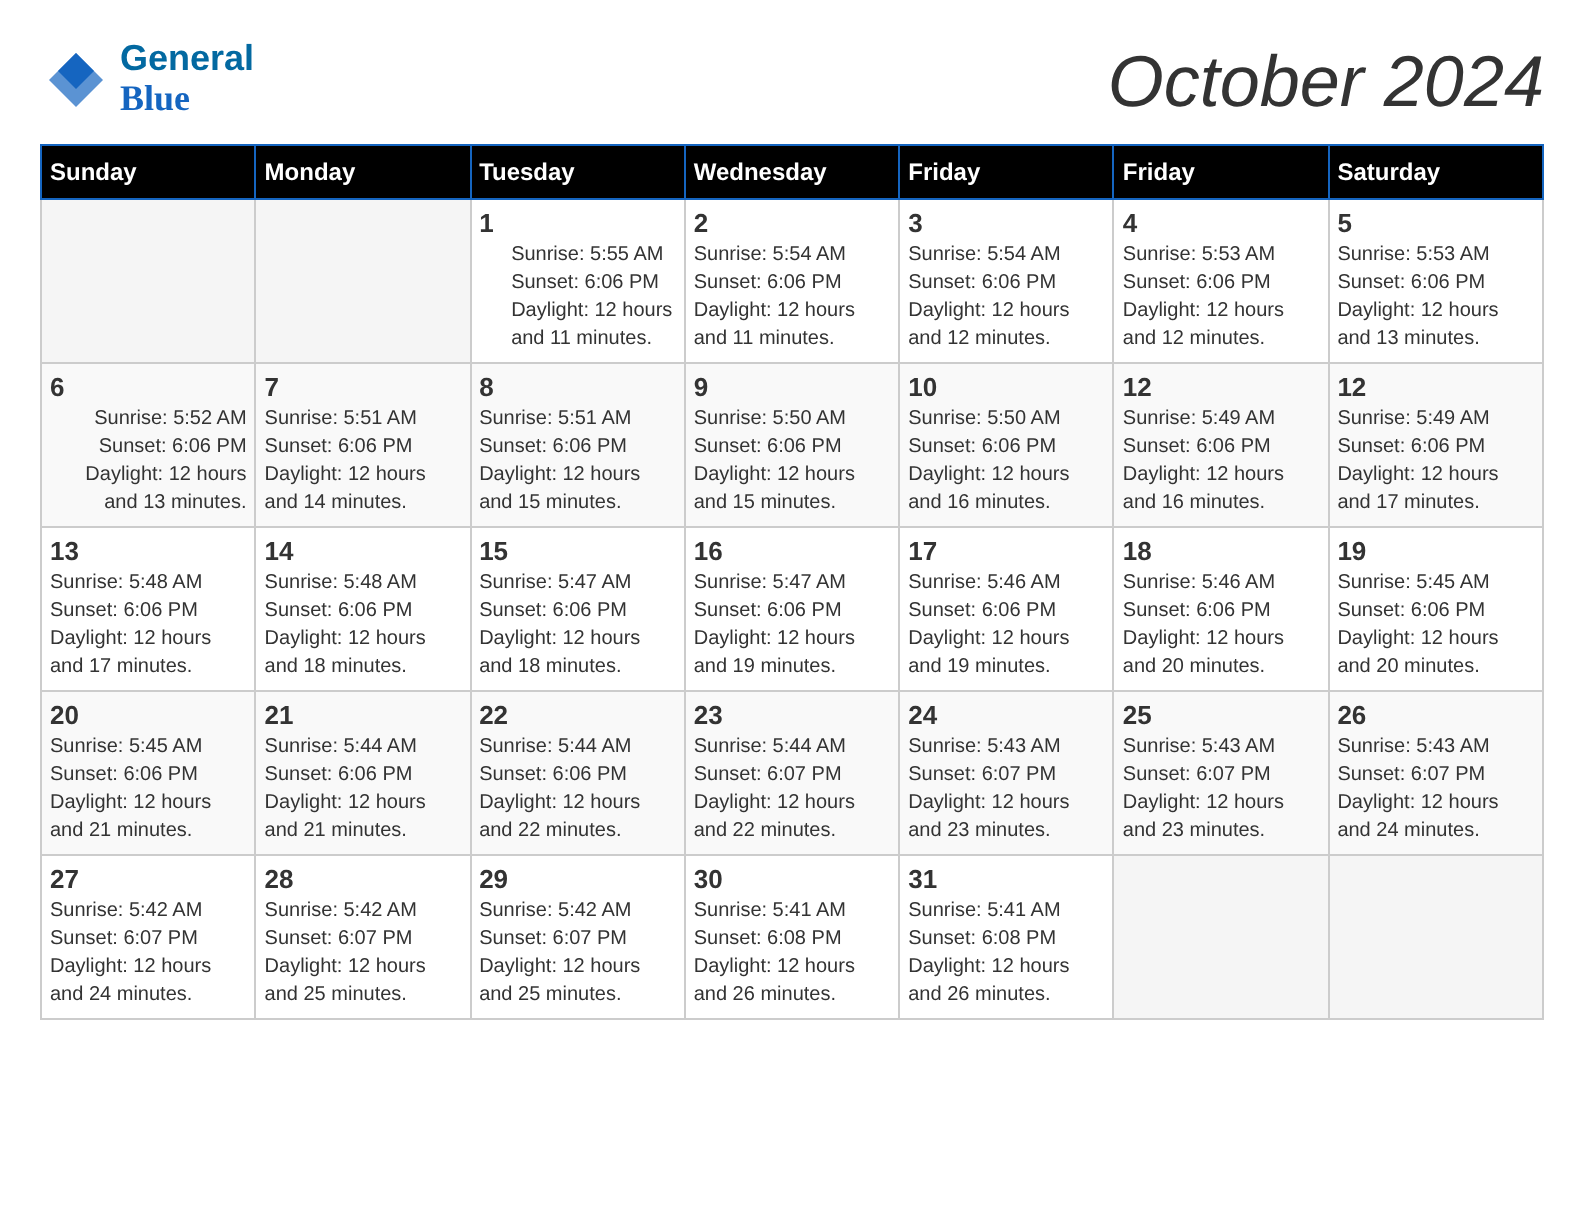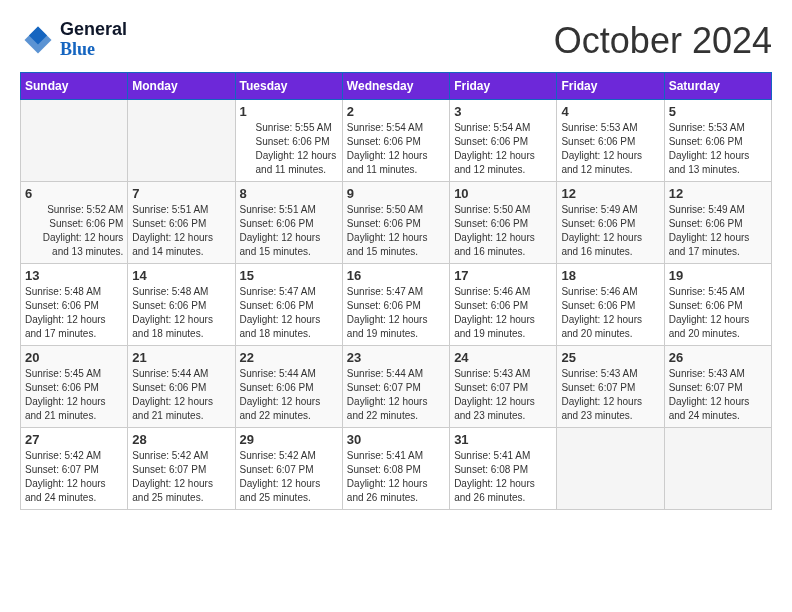--- a/index.html
+++ b/index.html
@@ -19,45 +19,46 @@
     .logo {
       display: flex;
       align-items: center;
       gap: 4px;
     }
     .logo-text {
       font-size: 18px;
       font-weight: bold;
       line-height: 1.1;
     }
-    .logo-general { color: #0f172a; }
+    .logo-general { color: #0369a1; }
     .logo-blue { color: #1565C0; font-family: Liberation Serif, serif; }
     .logo-icon {
       width: 36px;
       height: 36px;
     }
     .title-section {
       text-align: center;
+      font-style: italic;
     }
     .month-title {
       font-size: 36px;
       font-weight: normal;
       color: #333;
     }
     .subtitle {
       font-size: 14px;
       color: #555;
     }
     table {
       width: 100%;
       border-collapse: collapse;
       font-size: 11px;
     }
     thead tr th {
-      background-color: #6d28d9;
+      background-color: #000000;
       color: #fff;
       padding: 6px 4px;
       text-align: left;
       font-weight: bold;
       font-size: 12px;
       border: 1px solid #1565C0;
     }
     tbody tr td {
       border: 1px solid #ccc;
       padding: 4px;

